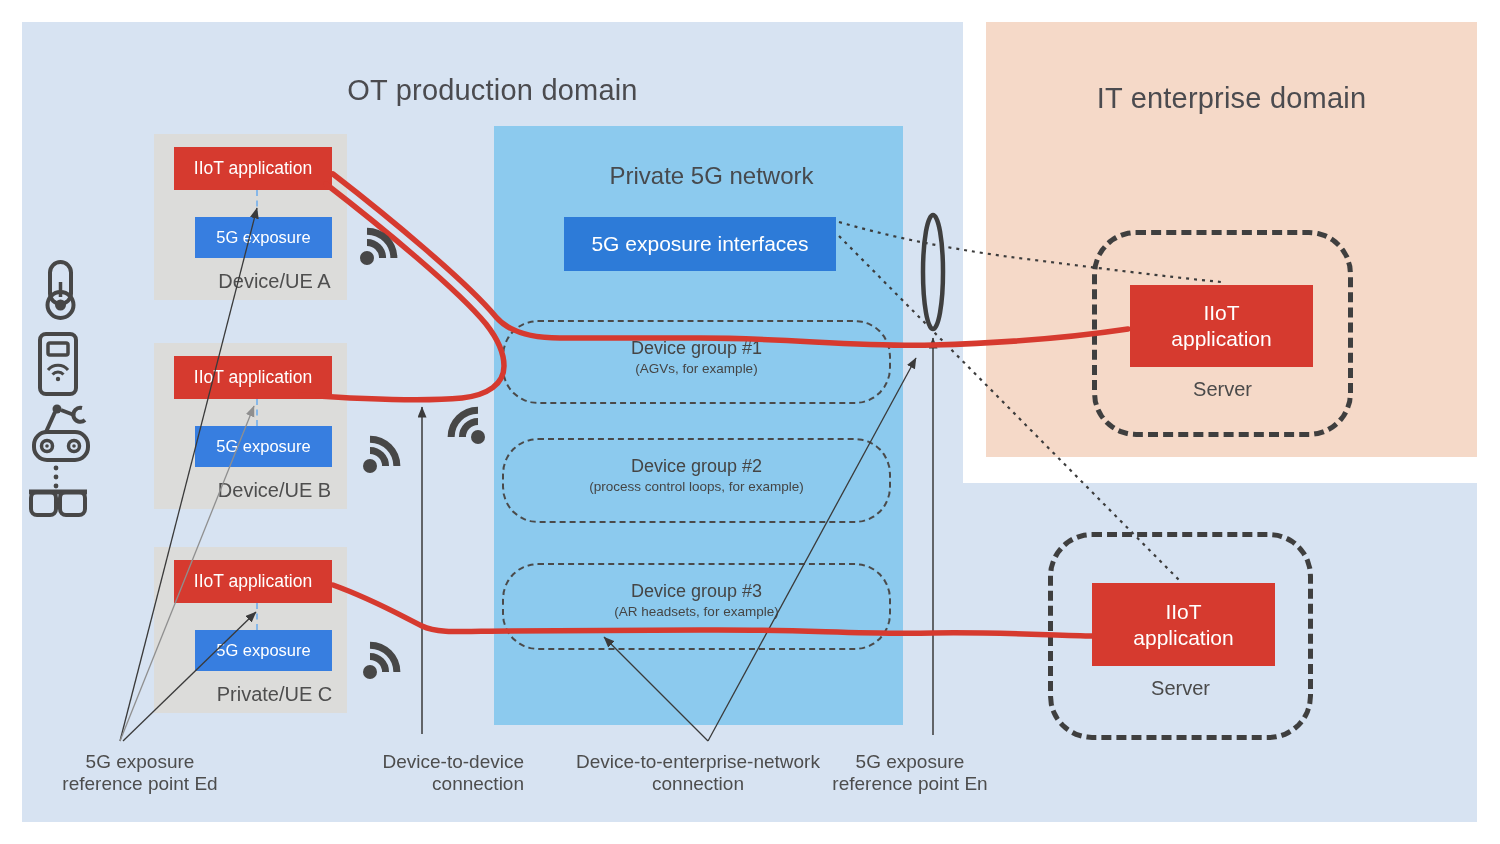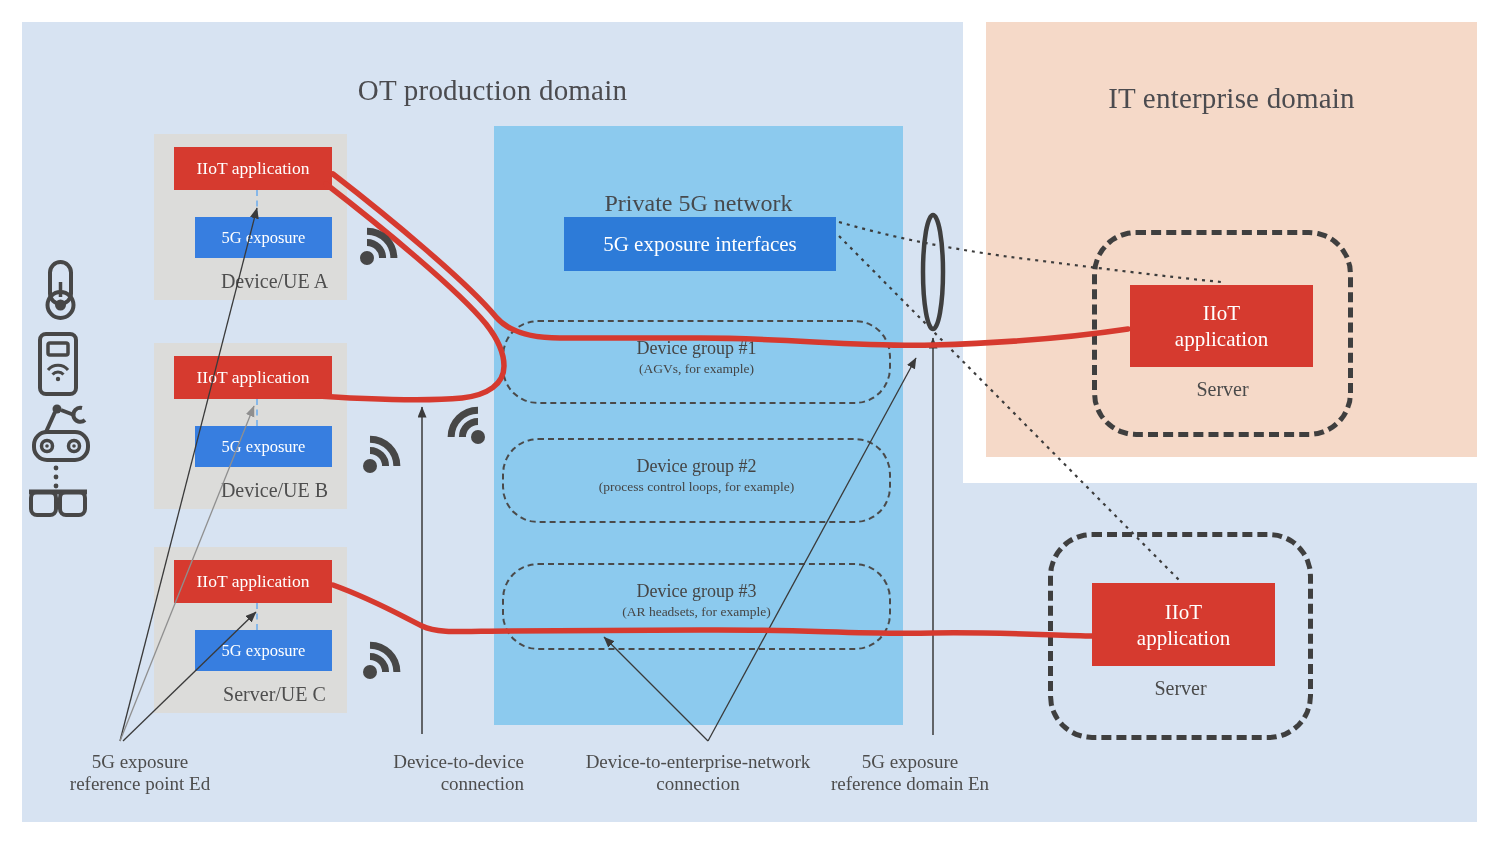--- a/index.html
+++ b/index.html
@@ -1,27 +1,27 @@
 <!DOCTYPE html>
 <html><head>
 <meta charset="utf-8">
 <style>
   html,body{margin:0;padding:0;background:#ffffff;}
   #canvas{position:relative;width:1500px;height:844px;background:#ffffff;overflow:hidden;
-          font-family:Liberation Serif, serif;}
+          font-family:Liberation Sans, sans-serif;}
   .region{position:absolute;}
   #ot-main{left:22px;top:22px;width:941px;height:800px;background:#d7e3f2;}
   #ot-ext{left:963px;top:483px;width:514px;height:339px;background:#d7e3f2;}
   #it-domain{left:986px;top:22px;width:491px;height:435px;background:#f5d9c8;}
   .domain-title{position:absolute;text-align:center;color:#4b4b4f;font-size:29px;letter-spacing:.2px;}
   #ot-title{left:22px;top:74px;width:941px;}
   #it-title{left:986px;top:82px;width:491px;}
 
   #private-net{left:494px;top:126px;width:409px;height:599px;background:#8ccaee;}
-  #pn-title{position:absolute;left:0;top:36px;width:100%;text-align:center;color:#474a4e;font-size:24px;margin-top:28px;}
+  #pn-title{position:absolute;left:13px;top:36px;width:100%;text-align:center;color:#474a4e;font-size:24px;}
   #interfaces-box{position:absolute;left:70px;top:78px;width:272px;height:54px;background:#2d7bd8;
       color:#fff;font-size:21px;display:flex;align-items:center;justify-content:center;margin-top:13px;}
   .group-box{position:absolute;left:8px;width:389px;border:2.5px dashed #4a4a4a;border-radius:36px;
       box-sizing:border-box;text-align:center;color:#454545;}
   .group-box .g-name{padding-top:14px;font-size:18px;line-height:24px;}
   .group-box .g-ex{font-size:13.5px;line-height:17px;}
   #group-1{top:194px;height:84px;}
   #group-2{top:312px;height:85px;}
   #group-3{top:437px;height:87px;}
 
@@ -95,21 +95,21 @@
   <div class="device-card" id="dev-b">
     <div class="iiot">IIoT application</div>
     <div class="ref-dash"></div>
     <div class="expo">5G exposure</div>
     <div class="dlabel">Device/UE B</div>
   </div>
   <div class="device-card" id="dev-c">
     <div class="iiot">IIoT application</div>
     <div class="ref-dash"></div>
     <div class="expo">5G exposure</div>
-    <div class="dlabel">Server/UE C</div>
+    <div class="dlabel">Private/UE C</div>
   </div>
 
   <div class="server-box" id="server-it"></div>
   <div class="server-app" id="app-it">
       <span>IIoT application</span>
     </div>
   <div class="server-label" id="label-it">Server</div>
 
   <div class="server-box" id="server-ot"></div>
   <div class="server-app" id="app-ot">
@@ -124,21 +124,21 @@
   <div class="note" id="note-d2d">
     <span>Device-to-device</span>
     <span>connection</span>
   </div>
   <div class="note" id="note-d2e">
     <span>Device-to-enterprise-network</span>
     <span>connection</span>
   </div>
   <div class="note" id="note-en">
     <span>5G exposure</span>
-    <span>reference domain En</span>
+    <span>reference point En</span>
   </div>
 
   <svg id="overlay" viewBox="0 0 1500 844" xmlns="http://www.w3.org/2000/svg">
     <defs>
       <marker id="ah" markerUnits="userSpaceOnUse" markerWidth="12" markerHeight="10" refX="10.5" refY="4.5" orient="auto">
         <path d="M0,0 L11,4.5 L0,9 Z" fill="#3a3a3a"></path>
       </marker>
       <marker id="ahg" markerUnits="userSpaceOnUse" markerWidth="12" markerHeight="10" refX="10.5" refY="4.5" orient="auto">
         <path d="M0,0 L11,4.5 L0,9 Z" fill="#8f8f8f"></path>
       </marker>

